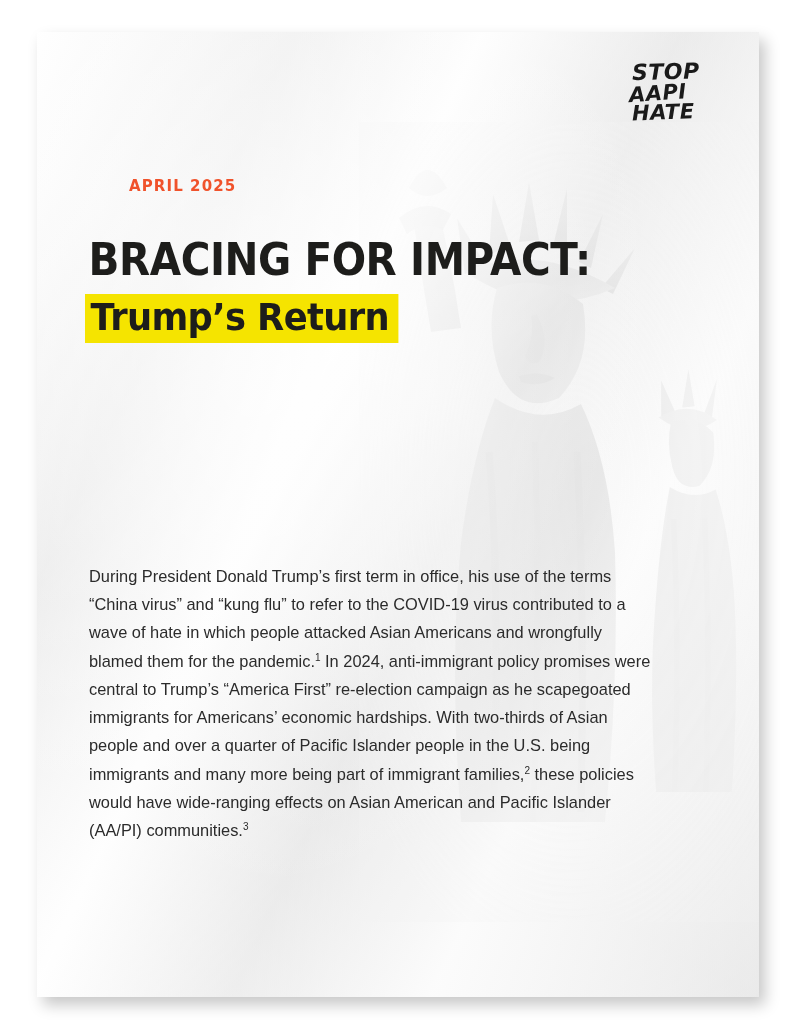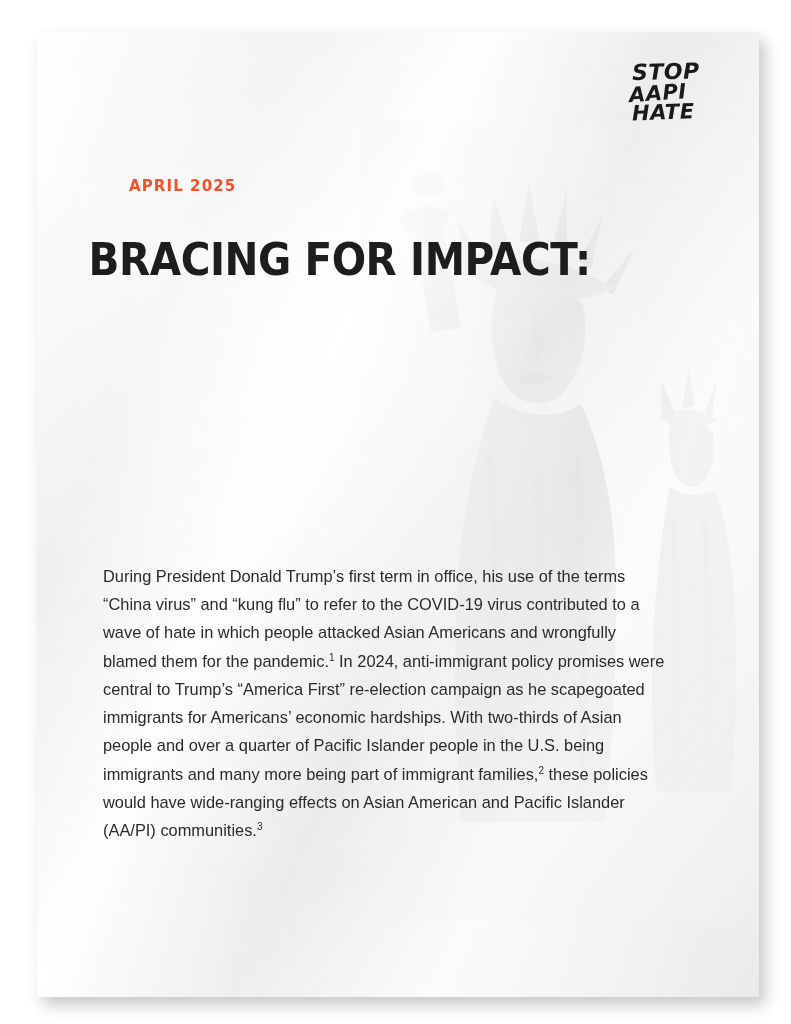--- a/index.html
+++ b/index.html
@@ -139,21 +139,20 @@
   
   #body-copy {
     position: absolute;
     left: 52px;
     top: 530px;
     width: 565px;
     font-family: "Liberation Sans", sans-serif;
     font-size: 16.4px;
     line-height: 1.72;
     color: #2b2b2b;
-    margin-left: 14px;
   }
   #body-copy sup {
     font-size: 10px;
     vertical-align: super;
     line-height: 0;
   }
 </style>
 </head>
 <body>
 
@@ -228,20 +227,21 @@
       <div class="logo-line l1">STOP</div>
       <div class="logo-line l2">AAPI</div>
       <div class="logo-line l3">HATE</div>
     </div>
 
     <div id="date">APRIL 2025</div>
 
     <div id="title-block">
       <div class="title-main">BRACING FOR IMPACT:</div>
       <div class="title-sub-wrap">
+        <div><span class="title-sub-line">Trump’s Return</span></div>
       </div>
     </div>
 
     <div id="body-copy">
       <span>During President Donald Trump’s first term in office, his use of the terms “China virus” and “kung flu” to refer to the COVID-19 virus contributed to a wave of hate in which people attacked Asian Americans and wrongfully blamed them for the pandemic.</span><sup>1</sup><span> In 2024, anti-immigrant policy promises were central to Trump’s “America First” re-election campaign as he scapegoated immigrants for Americans’ economic hardships. With two-thirds of Asian people and over a quarter of Pacific Islander people in the U.S. being immigrants and many more being part of immigrant families,</span><sup>2</sup><span> these policies would have wide-ranging effects on Asian American and Pacific Islander (AA/PI) communities.</span><sup>3</sup>
     </div>
 
   </div>
 </div>
 

